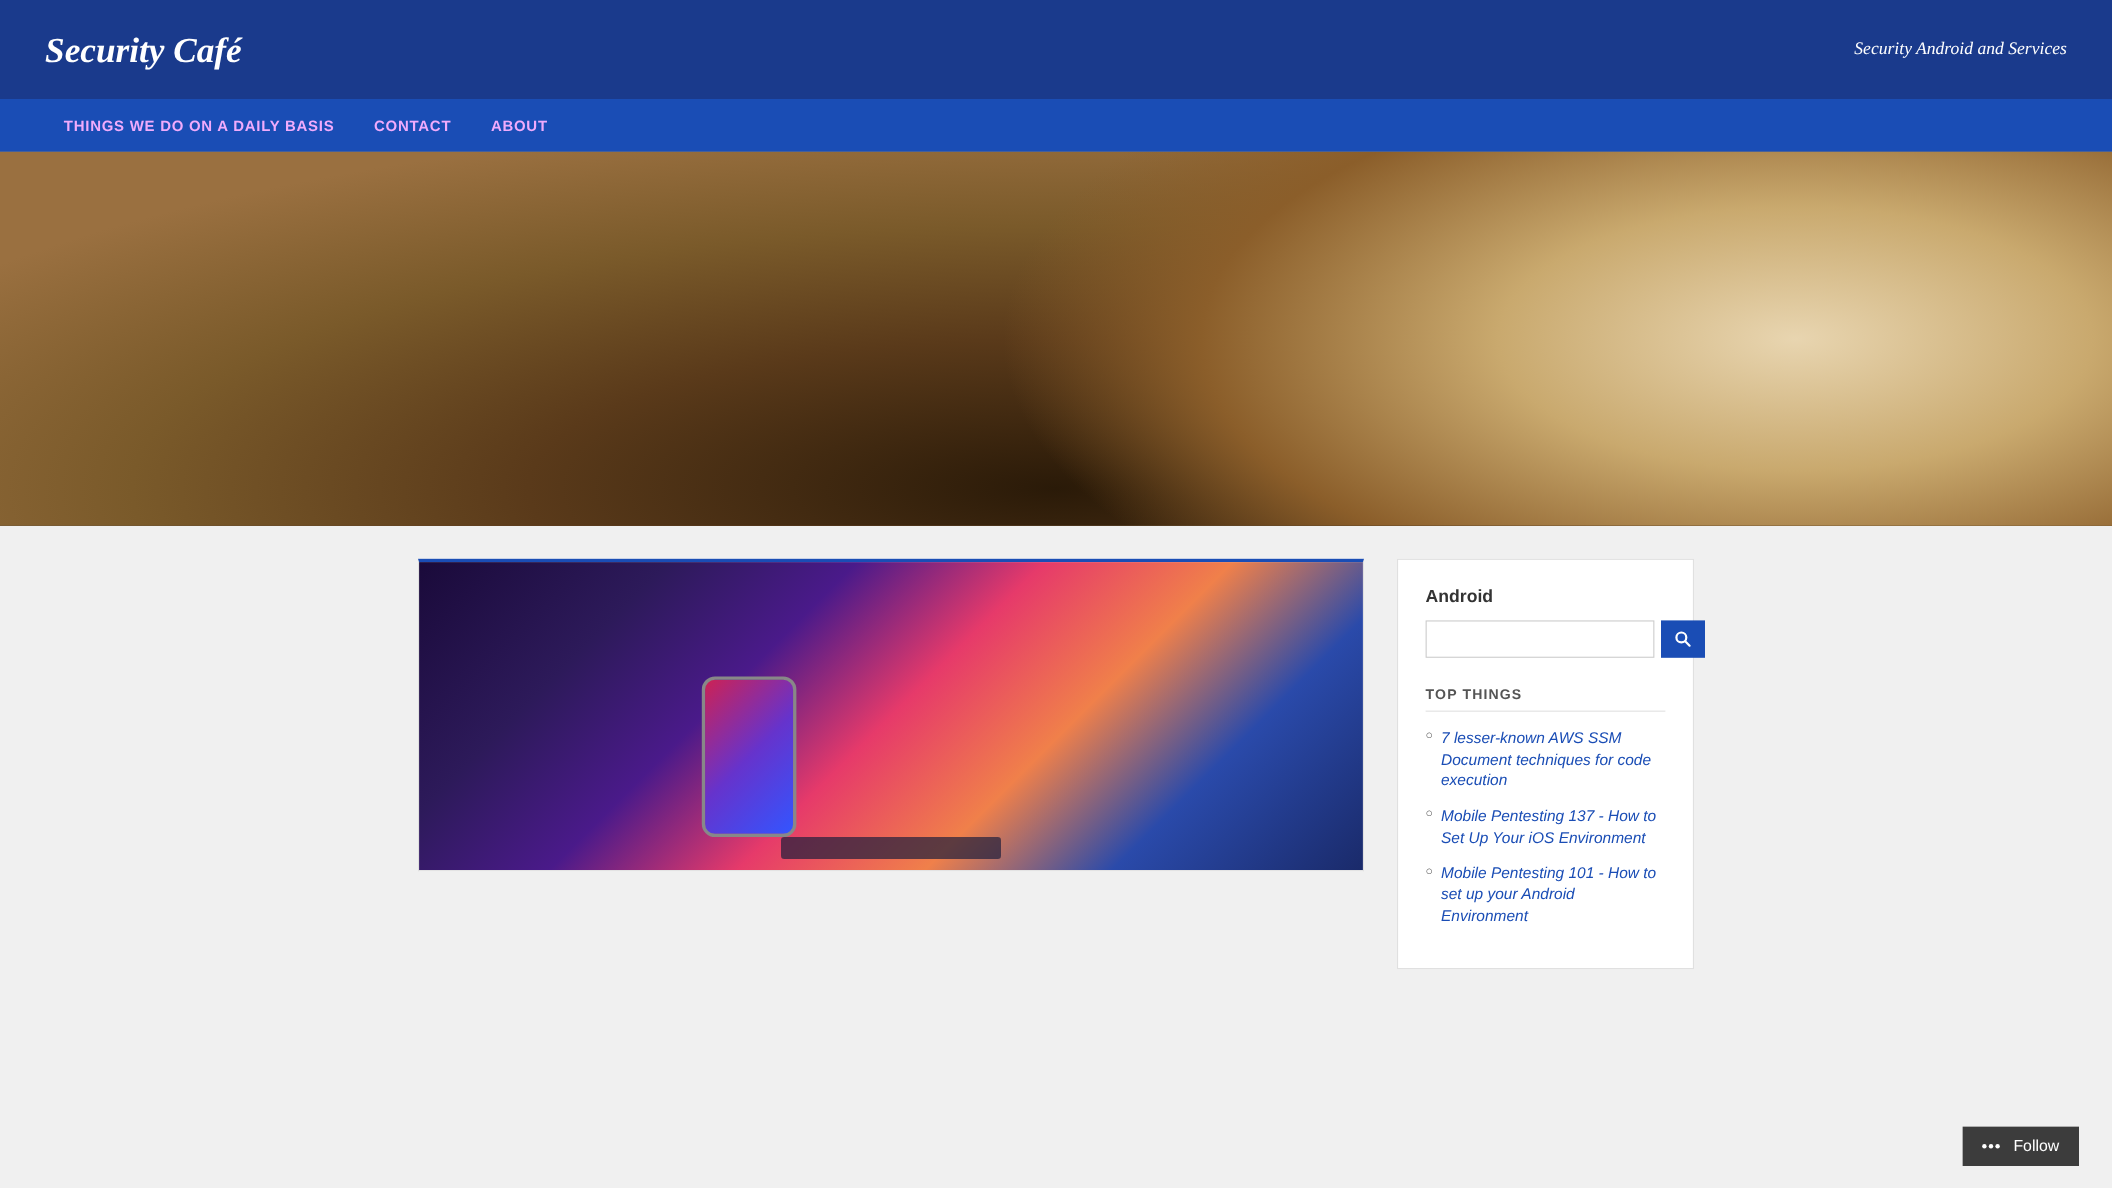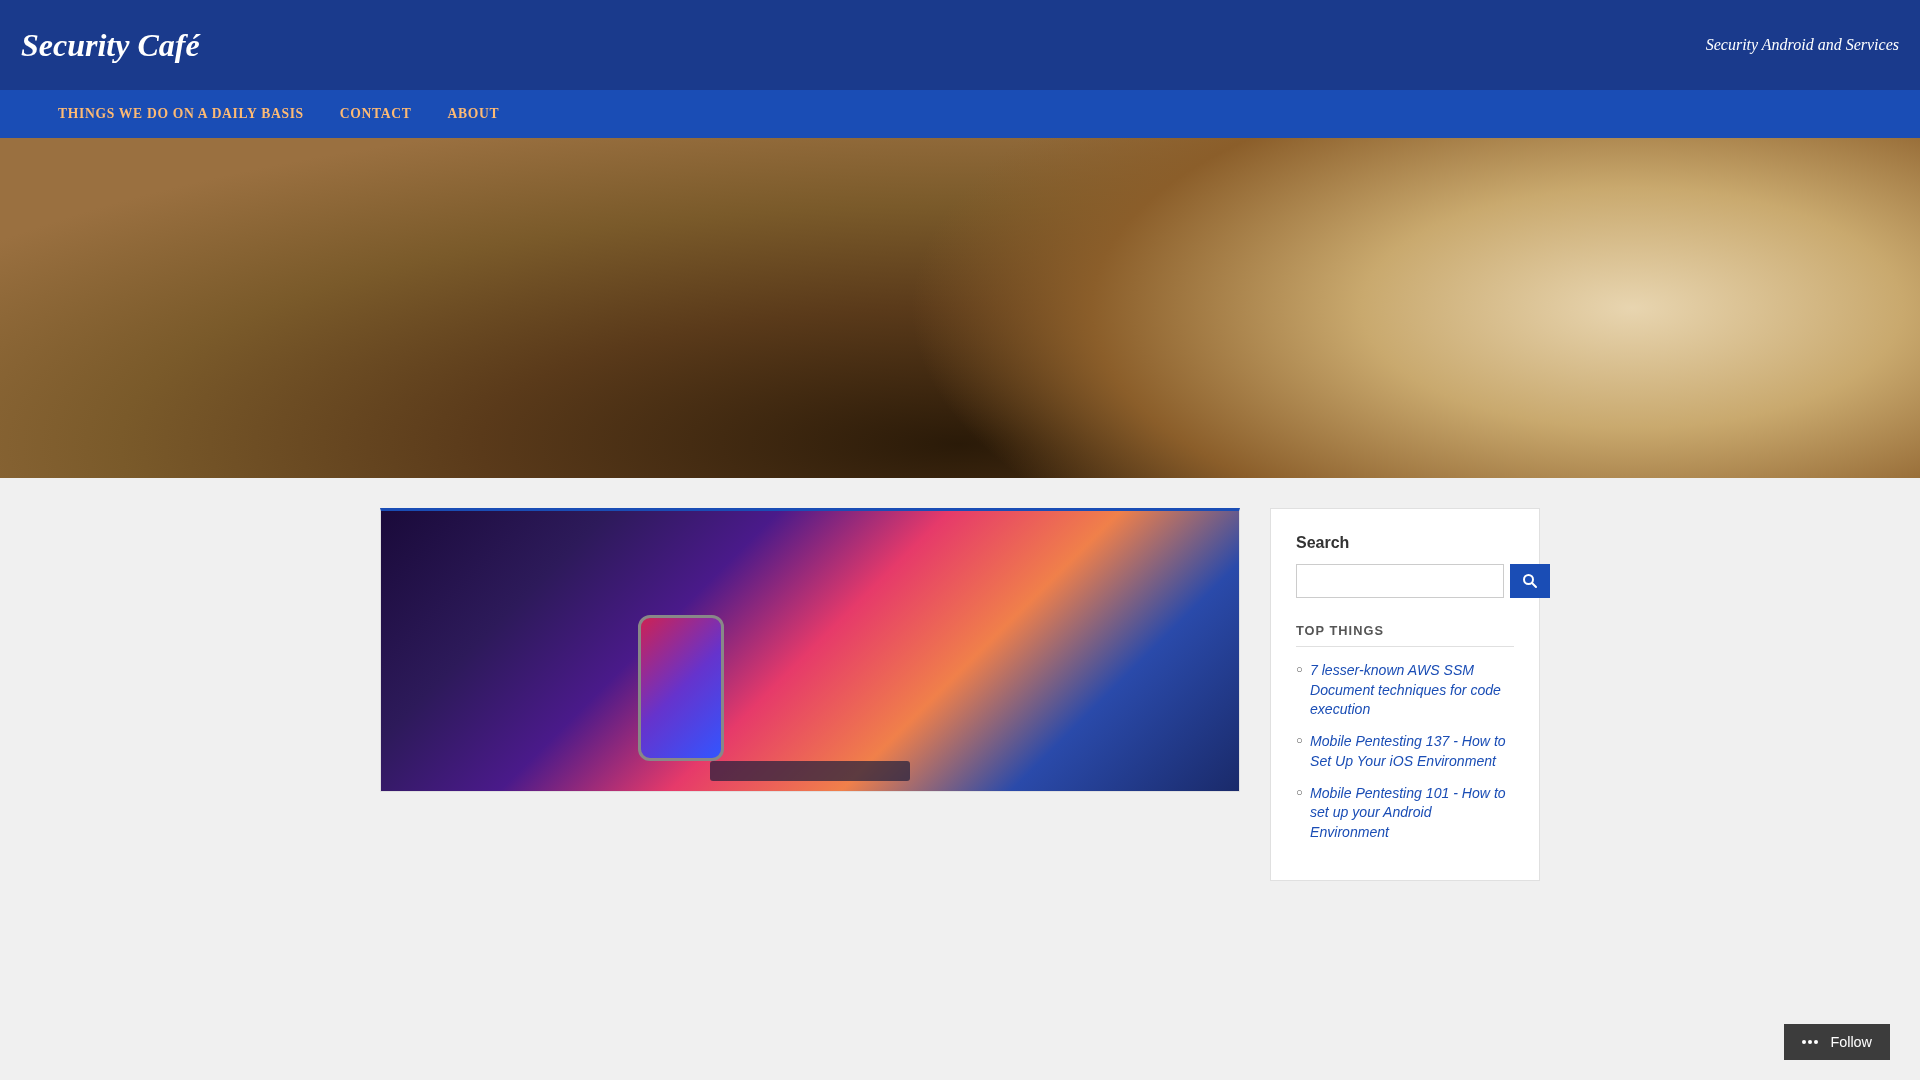--- a/index.html
+++ b/index.html
@@ -1,21 +1,21 @@
 <!DOCTYPE html>
 <html><head>
   <meta charset="utf-8">
   <style>
     * { margin: 0; padding: 0; box-sizing: border-box; }
     body { font-family: Georgia, 'Times New Roman', serif; background: #f0f0f0; }
 
     
     #site-header {
       background: #1a3a8c;
-      padding: 20px 21px;
+      padding: 20px 41px;
       display: flex;
       align-items: center;
       justify-content: space-between;
       min-height: 90px;
       gap: 28px;
     }
     #site-title {
       color: #ffffff;
       font-size: 2rem;
       font-weight: bold;
@@ -31,28 +31,28 @@
 
     
     #main-nav {
       background: #1a4db5;
       padding: 0 40px;
       display: flex;
       align-items: center;
       min-height: 48px;
     }
     #main-nav a {
-      color: #fdba74;
+      color: #f0abfc;
       text-decoration: none;
       font-size: 0.85rem;
       font-weight: bold;
       letter-spacing: 0.05em;
       padding: 14px 18px;
       display: inline-block;
-      font-family: Liberation Serif, serif;
+      font-family: Liberation Sans, sans-serif;
       text-transform: uppercase;
       text-align: center;
     }
 
     
     #hero-banner {
       width: 100%;
       height: 340px;
       background: linear-gradient(to bottom, #3a2a1a 0%, #5a3a1a 30%, #7a5a2a 60%, #4a3010 100%);
       position: relative;
@@ -275,21 +275,21 @@
     <article id="post-card">
       <div id="post-image-container">
         <div id="post-image-placeholder"></div>
       </div>
     </article>
   </main>
 
   <aside id="sidebar">
     <div id="sidebar-widget">
 
-      <label id="search-label">Search</label>
+      <label id="search-label">Android</label>
       <div id="search-form">
         <input id="search-input" type="text" style="">
         <button id="search-button">
           <svg width="16" height="16" viewBox="0 0 16 16" fill="white">
             <circle cx="6.5" cy="6.5" r="4.5" stroke="white" stroke-width="2" fill="none"></circle>
             <line x1="10" y1="10" x2="14" y2="14" stroke="white" stroke-width="2" stroke-linecap="round"></line>
           </svg>
         </button>
       </div>
 

